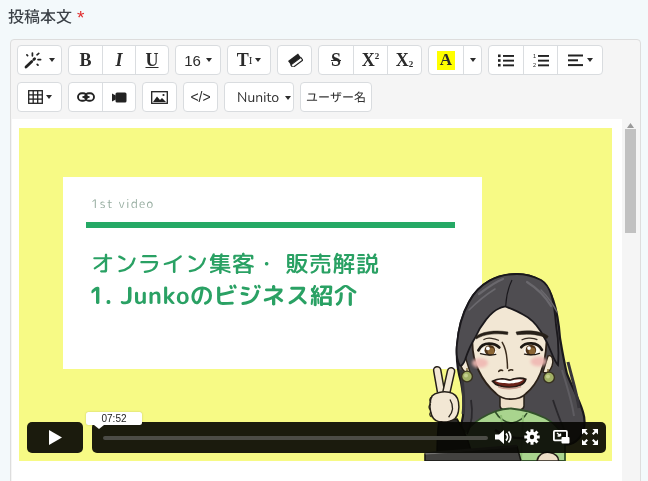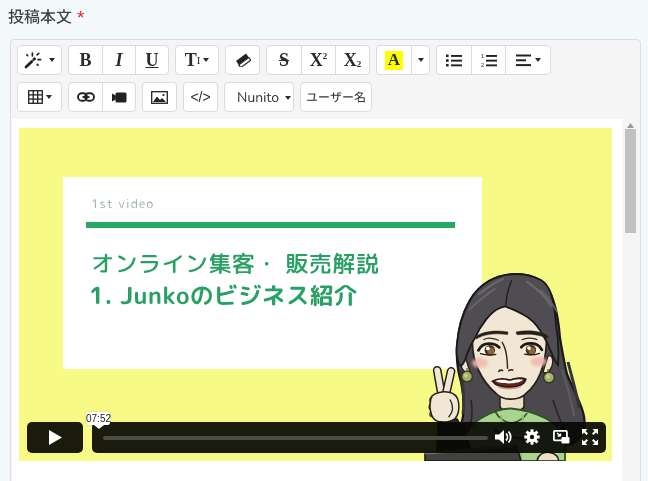--- a/index.html
+++ b/index.html
@@ -11,21 +11,21 @@
 .btn+.btn{border-left:1px solid #dadde0}
 .caret{display:inline-block;width:0;height:0;border-left:3.6px solid transparent;border-right:3.6px solid transparent;border-top:4px solid #2b2b2b;margin-left:5px}
 .ser{font-family:"Liberation Serif",serif;font-weight:bold;font-size:18px}
 #editarea{position:absolute;left:1px;top:79px;width:612px;height:381px;background:#fff}
 #video{position:absolute;left:19px;top:128px;width:593px;height:333px;background:#f7fa85;overflow:hidden}
 #card{position:absolute;left:44px;top:49px;width:419px;height:192px;background:#fff}
 #greenbar{position:absolute;left:23px;top:45px;width:369px;height:6px;background:#25a965}
 #ctrl{position:absolute;left:0;top:0;width:593px;height:333px}
 #playbtn{position:absolute;left:8px;top:294px;width:56px;height:31px;background:rgba(8,8,3,0.92);border-radius:5px}
 #tbar{position:absolute;left:73px;top:294px;width:514px;height:31px;background:rgba(8,8,3,0.92);border-radius:5px}
-#tooltip{position:absolute;left:67px;top:284px;width:24px;height:13px;background:#fff;border-radius:2.5px;font-size:10px;color:#222;text-align:center;line-height:13px;box-shadow:0 0 2px rgba(0,0,0,.22)}
+#tooltip{position:absolute;left:67px;top:284px;width:56px;height:13px;background:#fff;border-radius:2.5px;font-size:10px;color:#222;text-align:center;line-height:13px;box-shadow:0 0 2px rgba(0,0,0,.22)}
 #tooltip:after{content:"";position:absolute;left:8px;top:13px;border-left:5px solid transparent;border-right:5px solid transparent;border-top:4px solid #fff}
 #scrollbar{position:absolute;right:1px;top:79px;width:17px;height:381px;background:#f5f5f5}
 #sthumb{position:absolute;left:3px;top:10px;width:11px;height:104px;background:#c1c1c1}
 </style></head><body>
 
 <div class="abs" style="left:8px;top:0">
 <svg style="position:absolute;left:0px;top:0;overflow:visible" width="68" height="10" viewBox="0 0 68 10">
       <path transform="translate(0,22.5)" d="M7.6 -12.9H8.9V-11.2Q8.9 -10.5 8.8 -9.7Q8.6 -8.9 8.1 -8.1Q7.6 -7.4 6.7 -6.8Q6.6 -6.9 6.4 -7.2Q6.3 -7.4 6.1 -7.6Q5.9 -7.8 5.7 -7.9Q6.5 -8.3 6.9 -8.9Q7.3 -9.5 7.4 -10.1Q7.6 -10.7 7.6 -11.3ZM8.3 -12.9H12.3V-11.5H8.3ZM11.6 -12.9H13.0V-9.1Q13.0 -8.9 13.1 -8.8Q13.1 -8.7 13.3 -8.7Q13.4 -8.7 13.5 -8.7Q13.7 -8.7 13.8 -8.7Q14.0 -8.7 14.0 -8.7Q14.2 -8.7 14.2 -8.8Q14.3 -9.0 14.4 -9.3Q14.4 -9.7 14.4 -10.5Q14.6 -10.3 15.0 -10.2Q15.3 -10.0 15.6 -10.0Q15.6 -9.0 15.4 -8.5Q15.3 -7.9 15.0 -7.7Q14.7 -7.5 14.2 -7.5Q14.1 -7.5 13.8 -7.5Q13.6 -7.5 13.4 -7.5Q13.2 -7.5 13.1 -7.5Q12.5 -7.5 12.2 -7.6Q11.9 -7.8 11.7 -8.1Q11.6 -8.5 11.6 -9.1ZM6.6 -6.6H13.4V-5.3H6.6ZM13.0 -6.6H13.3L13.5 -6.6L14.5 -6.3Q14.0 -4.6 13.2 -3.4Q12.3 -2.1 11.2 -1.2Q10.1 -0.3 8.8 0.3Q7.4 1.0 6.0 1.4Q5.9 1.2 5.8 0.9Q5.6 0.7 5.5 0.4Q5.3 0.2 5.2 0.0Q6.6 -0.3 7.8 -0.8Q9.0 -1.3 10.1 -2.1Q11.1 -2.9 11.8 -4.0Q12.6 -5.0 13.0 -6.4ZM8.4 -5.4Q9.3 -3.3 11.2 -1.9Q13.0 -0.5 15.6 0.0Q15.5 0.2 15.3 0.4Q15.1 0.7 15.0 0.9Q14.8 1.1 14.7 1.3Q11.9 0.7 10.1 -0.9Q8.2 -2.5 7.1 -5.0ZM0.5 -5.0Q1.1 -5.2 2.0 -5.4Q2.9 -5.7 3.9 -6.0Q4.9 -6.2 5.9 -6.5L6.0 -5.3Q4.7 -4.8 3.3 -4.3Q2.0 -3.9 0.9 -3.5ZM0.7 -10.4H6.1V-9.1H0.7ZM2.9 -13.5H4.3V-0.3Q4.3 0.3 4.2 0.6Q4.1 0.9 3.7 1.1Q3.4 1.2 2.8 1.3Q2.3 1.3 1.5 1.3Q1.4 1.0 1.3 0.7Q1.2 0.3 1.0 -0.0Q1.6 -0.0 2.0 0.0Q2.4 0.0 2.6 -0.0Q2.8 -0.0 2.8 -0.1Q2.9 -0.1 2.9 -0.3Z M26.0 -13.5H27.4V-11.3H26.0ZM22.3 -11.9H31.1V-10.7H22.3ZM24.8 -8.9V-7.6H28.7V-8.9ZM23.6 -10.0H30.0V-6.6H23.6ZM22.4 -5.8H30.3V-4.6H23.7V1.3H22.4ZM29.8 -5.8H31.1V-0.0Q31.1 0.4 31.0 0.7Q30.9 1.0 30.6 1.1Q30.3 1.3 29.8 1.3Q29.4 1.3 28.7 1.3Q28.7 1.1 28.6 0.7Q28.5 0.4 28.3 0.2Q28.8 0.2 29.1 0.2Q29.4 0.2 29.6 0.2Q29.8 0.2 29.8 -0.0ZM24.7 -3.8H25.8V0.3H24.7ZM25.5 -3.8H28.8V-0.4H25.5V-1.4H27.7V-2.8H25.5ZM19.0 -12.1H20.3V1.3H19.0ZM16.7 -9.0H22.3V-7.7H16.7ZM19.0 -8.5 19.9 -8.1Q19.7 -7.3 19.4 -6.4Q19.1 -5.5 18.7 -4.5Q18.4 -3.6 18.0 -2.9Q17.6 -2.1 17.1 -1.5Q17.1 -1.7 17.0 -2.0Q16.8 -2.2 16.7 -2.5Q16.6 -2.7 16.4 -2.9Q16.8 -3.4 17.2 -4.0Q17.6 -4.7 17.9 -5.5Q18.3 -6.2 18.6 -7.0Q18.9 -7.8 19.0 -8.5ZM21.3 -13.2 22.3 -12.2Q21.6 -11.9 20.7 -11.7Q19.8 -11.4 18.9 -11.3Q17.9 -11.1 17.1 -11.0Q17.0 -11.2 16.9 -11.5Q16.8 -11.9 16.6 -12.1Q17.5 -12.2 18.3 -12.4Q19.2 -12.6 20.0 -12.8Q20.7 -13.0 21.3 -13.2ZM20.3 -7.3Q20.4 -7.2 20.7 -6.8Q21.0 -6.5 21.3 -6.2Q21.6 -5.8 21.9 -5.4Q22.2 -5.1 22.3 -5.0L21.4 -3.8Q21.3 -4.1 21.1 -4.5Q20.8 -4.9 20.6 -5.3Q20.3 -5.8 20.0 -6.1Q19.8 -6.5 19.6 -6.7Z M33.0 -10.2H47.0V-8.7H33.0ZM36.2 -3.0H43.7V-1.6H36.2ZM39.2 -13.5H40.8V1.3H39.2ZM38.8 -9.7 40.1 -9.3Q39.4 -7.6 38.4 -6.0Q37.4 -4.5 36.1 -3.2Q34.9 -2.0 33.5 -1.1Q33.4 -1.3 33.2 -1.5Q33.0 -1.8 32.8 -2.0Q32.6 -2.2 32.4 -2.3Q33.4 -2.9 34.4 -3.7Q35.3 -4.4 36.1 -5.4Q37.0 -6.4 37.6 -7.5Q38.3 -8.6 38.8 -9.7ZM41.2 -9.7Q41.8 -8.2 42.8 -6.8Q43.8 -5.4 45.0 -4.3Q46.3 -3.1 47.6 -2.5Q47.5 -2.3 47.2 -2.1Q47.0 -1.9 46.8 -1.6Q46.7 -1.4 46.5 -1.2Q45.1 -2.0 43.9 -3.2Q42.6 -4.5 41.6 -6.0Q40.6 -7.5 39.9 -9.2Z M59.4 -10.1 61.0 -9.6Q59.9 -6.7 58.4 -4.6Q56.8 -2.5 54.6 -1.0Q52.4 0.4 49.5 1.4Q49.4 1.2 49.2 0.9Q49.1 0.7 48.9 0.4Q48.7 0.1 48.5 -0.0Q51.4 -0.8 53.5 -2.2Q55.6 -3.5 57.1 -5.4Q58.5 -7.4 59.4 -10.1ZM52.5 -10.0Q53.4 -7.5 54.8 -5.5Q56.3 -3.5 58.5 -2.1Q60.6 -0.8 63.5 -0.1Q63.3 0.1 63.1 0.3Q62.9 0.6 62.8 0.9Q62.6 1.1 62.5 1.3Q59.5 0.6 57.3 -0.9Q55.1 -2.4 53.6 -4.6Q52.1 -6.8 51.1 -9.6ZM48.8 -10.8H63.3V-9.4H48.8ZM55.2 -13.5H56.7V-10.0H55.2Z" fill="#3c4248"></path>
     </svg>
 <div class="abs" style="left:69px;top:7px;color:#e02b2b;font-size:19px">*</div>
@@ -51,20 +51,23 @@
             <span class="caret"></span>
           </div>
         </div>
 <div class="grp">
 <div class="btn ser" style="width:33px">B</div>
 <div class="btn ser" style="width:33px;font-style:italic;font-weight:bold">I</div>
 <div class="btn ser" style="width:33px">
             <span style="text-decoration:underline">U</span>
           </div>
 </div>
+<div class="grp">
+          <div class="btn" style="width:44px">16<span class="caret"></span></div>
+        </div>
 <div class="grp">
           <div class="btn ser" style="width:42px">T<span style="font-size:11px;font-weight:normal">I</span><span class="caret" style="margin-left:3px"></span></div>
         </div>
 <div class="grp">
           <div class="btn" style="width:33px">
 <svg width="16" height="14" viewBox="0 0 16 14">
 <g transform="rotate(-36 8 7)">
 <rect x="1.8" y="3.6" width="12.4" height="4.8" fill="#222"></rect>
 <rect x="1.8" y="8.4" width="12.4" height="3.4" fill="#fff" stroke="#222" stroke-width="1.2"></rect>
 </g>

